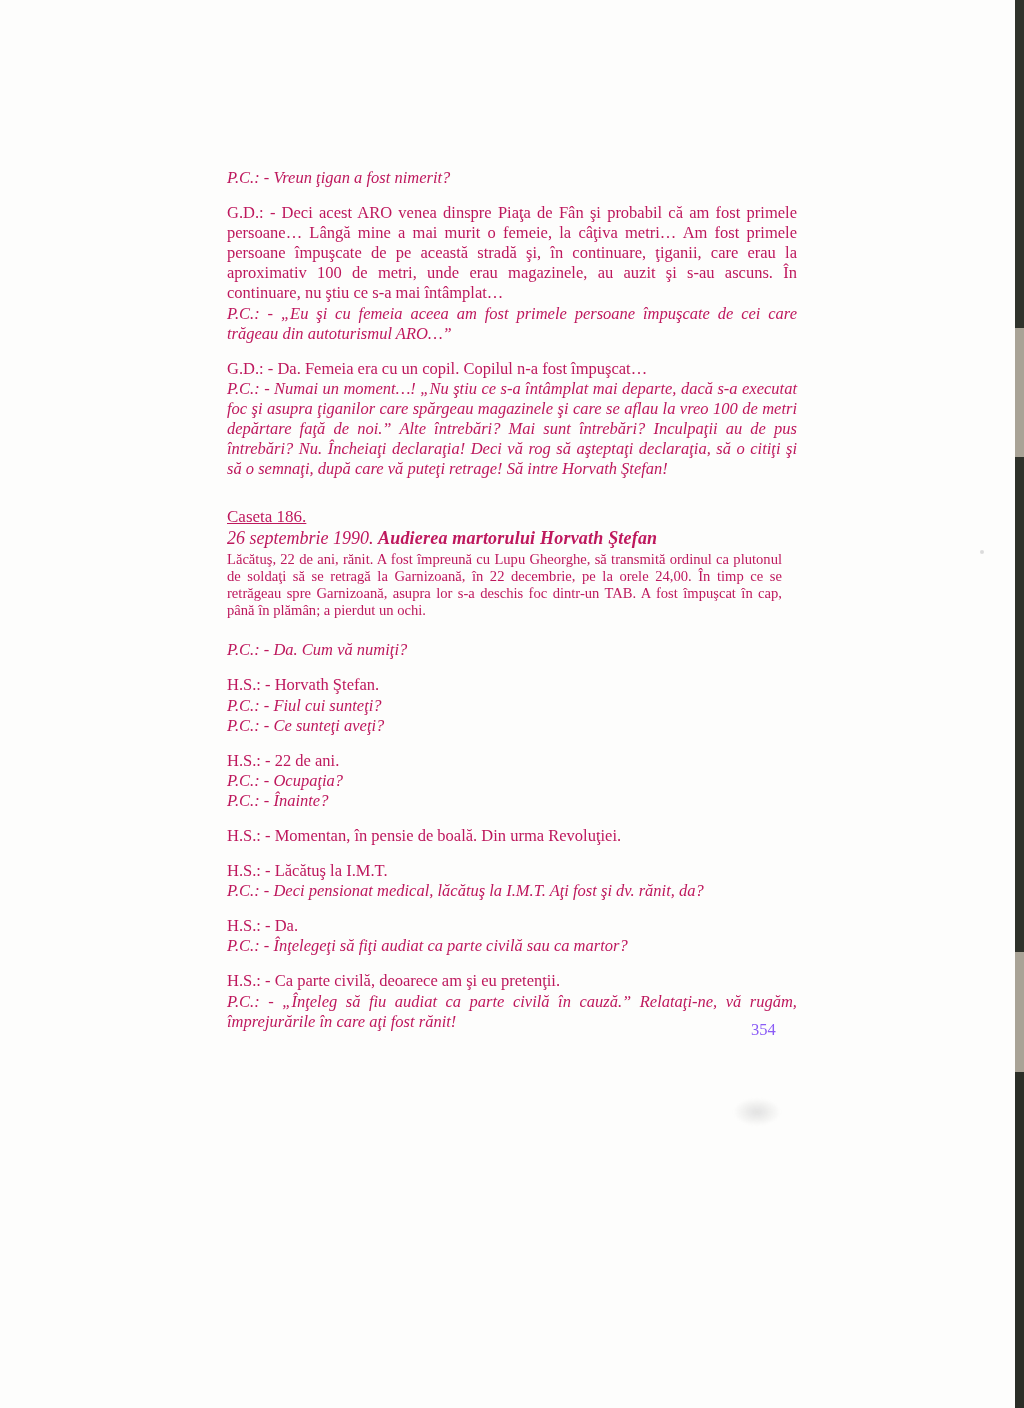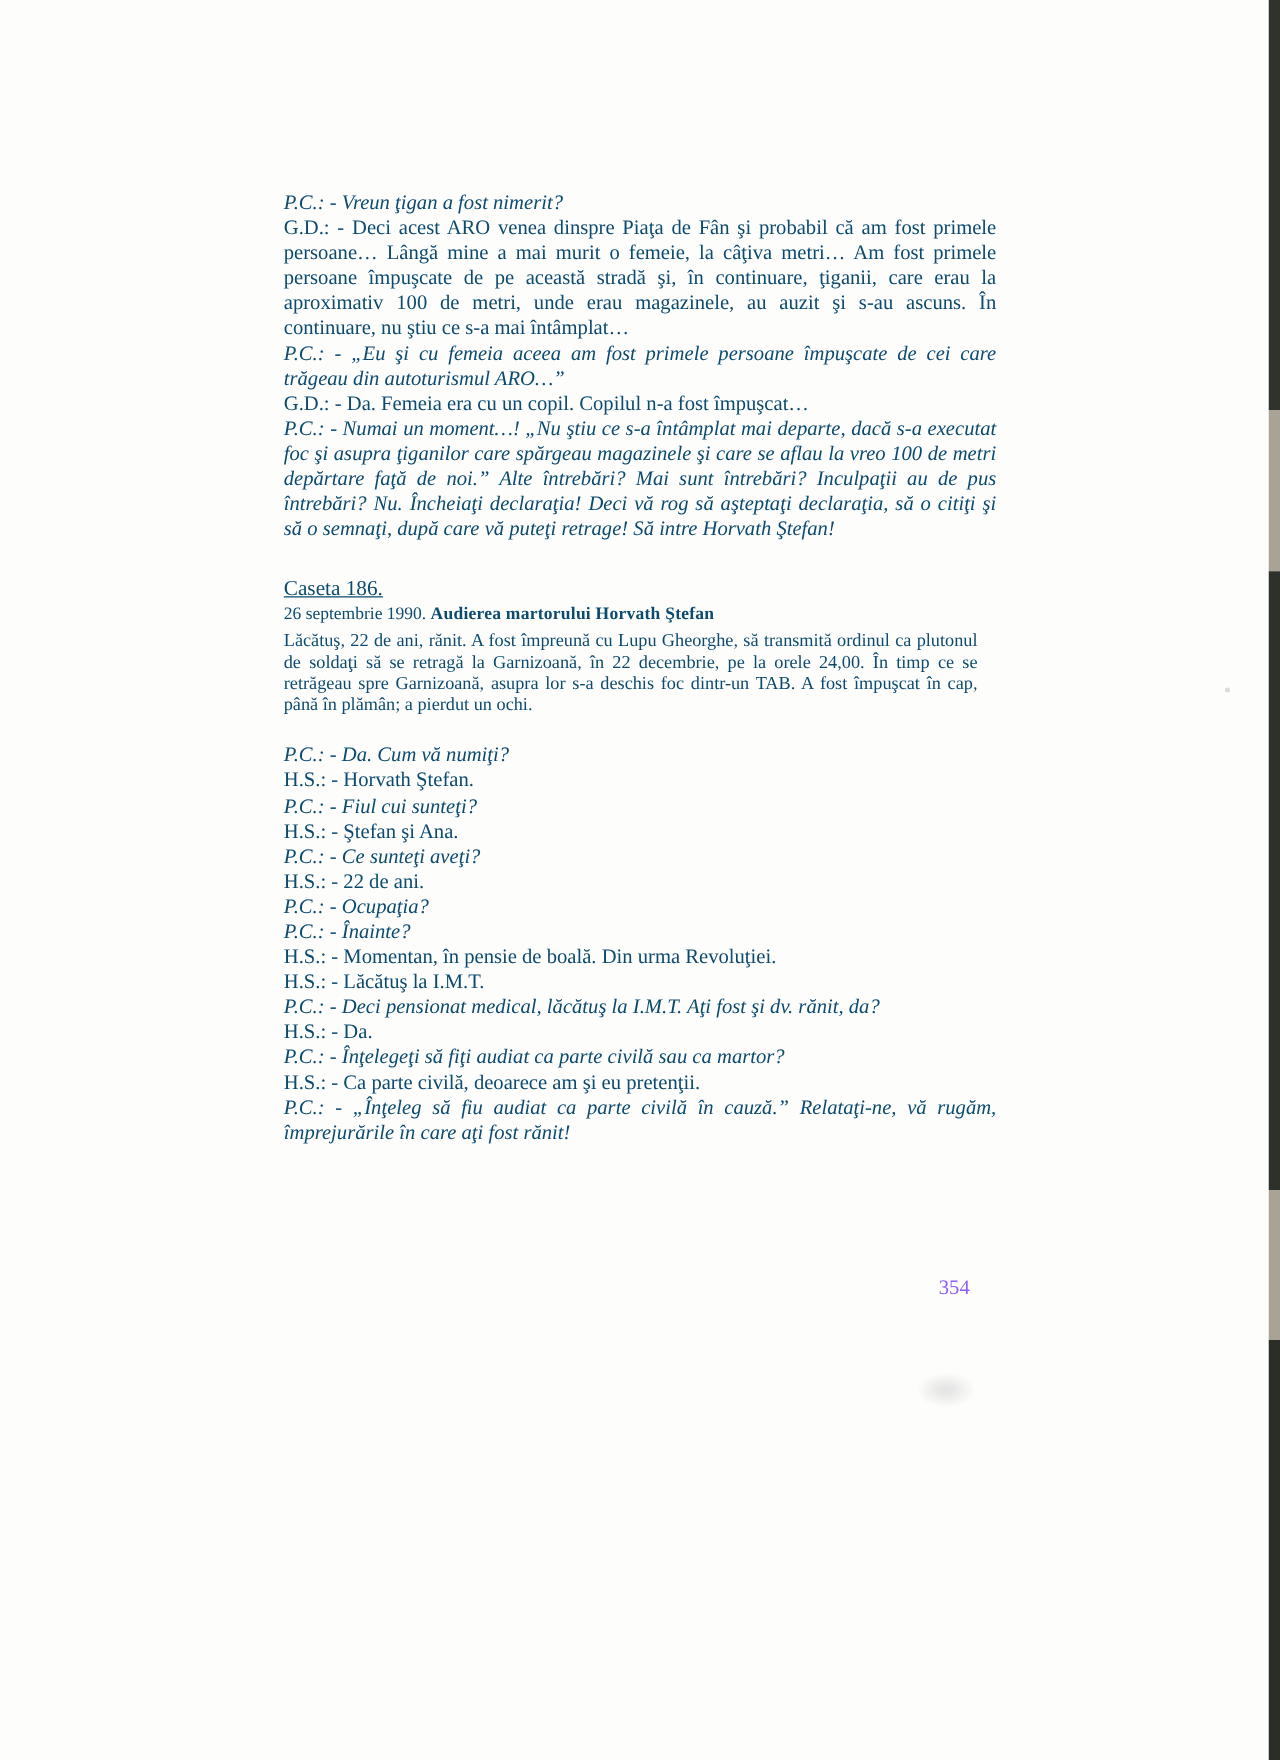--- a/index.html
+++ b/index.html
@@ -14,49 +14,51 @@
     overflow: hidden;
     font-family: "Liberation Serif", serif;
   }
   .scan-page {
     position: absolute;
     inset: 0;
   }
   .text-column {
     position: absolute;
     left: 227px;
-    top: 152px;
+    top: 168px;
     width: 570px;
-    color: #0c4a6e;
+    color: #be185d;
   }
   .dialogue p {
     margin: 0;
     font-size: 16.5px;
     line-height: 20.1px;
     text-align: justify;
   }
   .dialogue p.italic {
     font-style: italic;
   }
   .dialogue p.roman {
     font-style: normal;
+    margin-top: 15px;
   }
   .section {
     margin-top: 27px;
   }
   .caseta {
     margin: 0;
     font-size: 17px;
     line-height: 21px;
     text-decoration: underline;
   }
   .heading {
     margin: 0;
-    font-size: 14px;
+    font-size: 18px;
     line-height: 22px;
+    font-style: italic;
   }
   .heading b {
     font-weight: bold;
     letter-spacing: 0.2px;
   }
   .description {
     margin: 2px 15px 0 0;
     font-size: 14.6px;
     line-height: 17px;
     text-align: justify;
@@ -122,21 +124,20 @@
     <div class="section">
       <p class="caseta">Caseta 186.</p>
       <p class="heading"><span>26 septembrie 1990. </span><b>Audierea martorului Horvath Ştefan</b></p>
       <p class="description">Lăcătuş, 22 de ani, rănit. A fost împreună cu Lupu Gheorghe, să transmită ordinul ca plutonul de soldaţi să se retragă la Garnizoană, în 22 decembrie, pe la orele 24,00. În timp ce se retrăgeau spre Garnizoană, asupra lor s-a deschis foc dintr-un TAB. A fost împuşcat în cap, până în plămân; a pierdut un ochi.</p>
     </div>
 
     <div class="dialogue d2">
         <p class="turn italic">P.C.: - Da. Cum vă numiţi?</p>
         <p class="turn roman">H.S.: - Horvath Ştefan.</p>
         <p class="turn italic">P.C.: - Fiul cui sunteţi?</p>
-        <p class="turn roman">H.S.: - Ştefan şi Ana.</p>
         <p class="turn italic">P.C.: - Ce sunteţi aveţi?</p>
         <p class="turn roman">H.S.: - 22 de ani.</p>
         <p class="turn italic">P.C.: - Ocupaţia?</p>
         <p class="turn italic">P.C.: - Înainte?</p>
         <p class="turn roman">H.S.: - Momentan, în pensie de boală. Din urma Revoluţiei.</p>
         <p class="turn roman">H.S.: - Lăcătuş la I.M.T.</p>
         <p class="turn italic">P.C.: - Deci pensionat medical, lăcătuş la I.M.T. Aţi fost şi dv. rănit, da?</p>
         <p class="turn roman">H.S.: - Da.</p>
         <p class="turn italic">P.C.: - Înţelegeţi să fiţi audiat ca parte civilă sau ca martor?</p>
         <p class="turn roman">H.S.: - Ca parte civilă, deoarece am şi eu pretenţii.</p>

